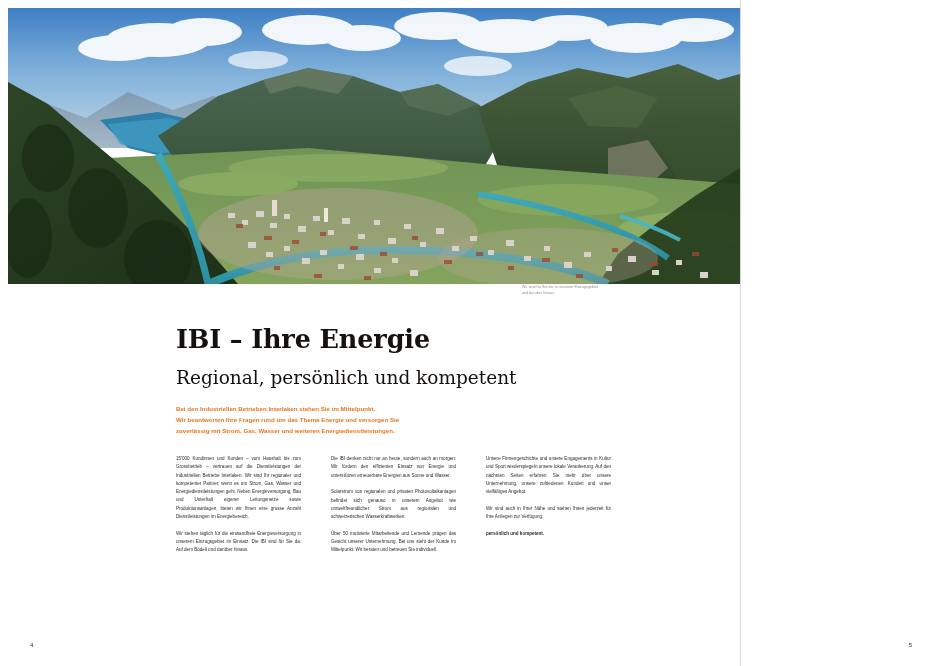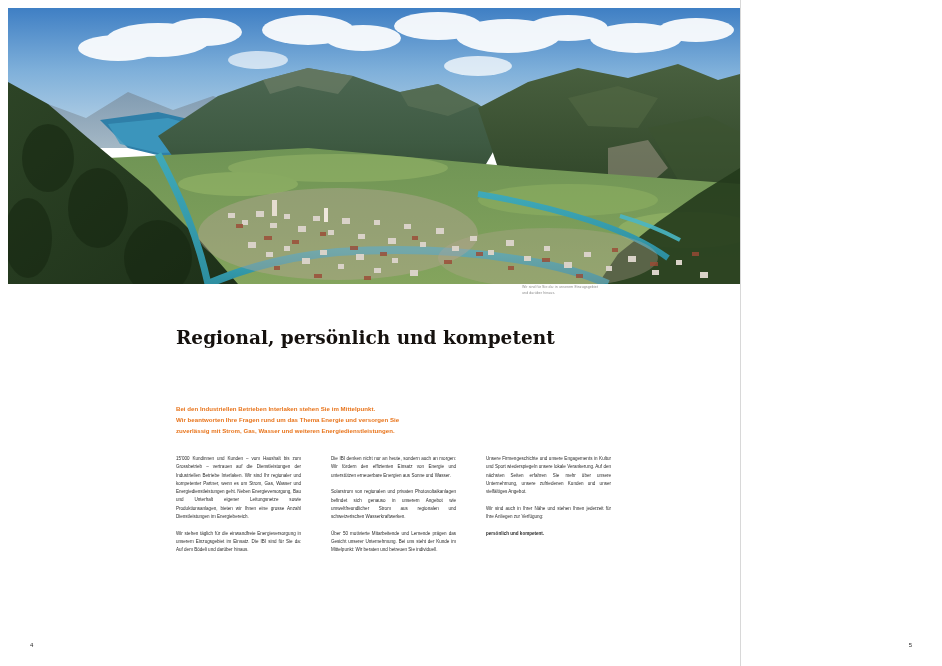--- a/index.html
+++ b/index.html
@@ -30,22 +30,22 @@
 
   
   .headline-wrap { position:absolute; left:176px; top:326px; width:330px; }
   .headline {
     font-family:"DejaVu Serif", serif;
     font-weight:700; font-size:25.5px; line-height:1.08;
     letter-spacing:-.005em; color:#15110e; white-space:nowrap;
   }
   .subhead {
     font-family:"DejaVu Serif", serif;
-    font-weight:700; font-size:18.5px; line-height:1.25;
-    color:#15110e; margin-top:0; white-space:nowrap;
+    font-weight:400; font-size:18.5px; line-height:1.25;
+    color:#15110e; margin-top:12px; white-space:nowrap;
   }
 
   
   .logo { position:absolute; left:519px; top:327px; width:84px; height:52px; }
   .logo svg { display:block; }
 
   
   .lead {
     position:absolute; left:176px; top:404px; width:300px;
     color:#e8741b; font-weight:700; font-size:6.1px; line-height:1.78;
@@ -236,20 +236,21 @@
         <rect x="316" y="200" width="4" height="14" fill="#efe8dc"></rect>
       </svg>
     </div>
 
     <div class="caption">
       <div>Wir sind für Sie da: in unserem Einzugsgebiet</div>
       <div>und darüber hinaus.</div>
     </div>
 
     <div class="headline-wrap">
+      <div class="headline">IBI – Ihre Energie</div>
       <div class="subhead">Regional, persönlich und kompetent</div>
     </div>
 
 
     <div class="lead">
       <div>Bei den Industriellen Betrieben Interlaken stehen Sie im Mittelpunkt.</div>
       <div>Wir beantworten Ihre Fragen rund um das Thema Energie und versorgen Sie</div>
       <div>zuverlässig mit Strom, Gas, Wasser und weiteren Energiedienstleistungen.</div>
     </div>
 

